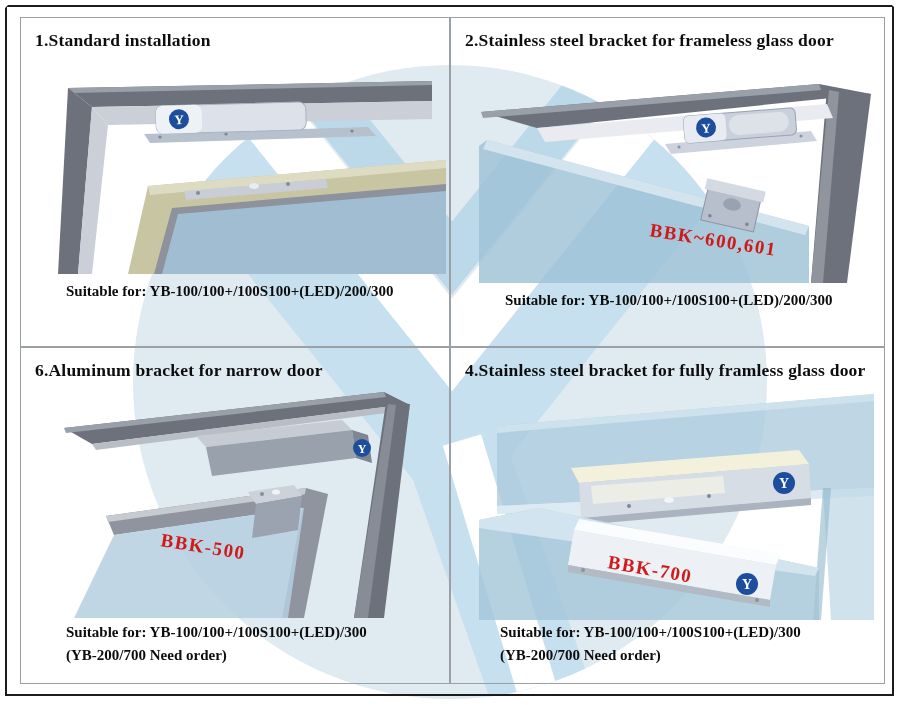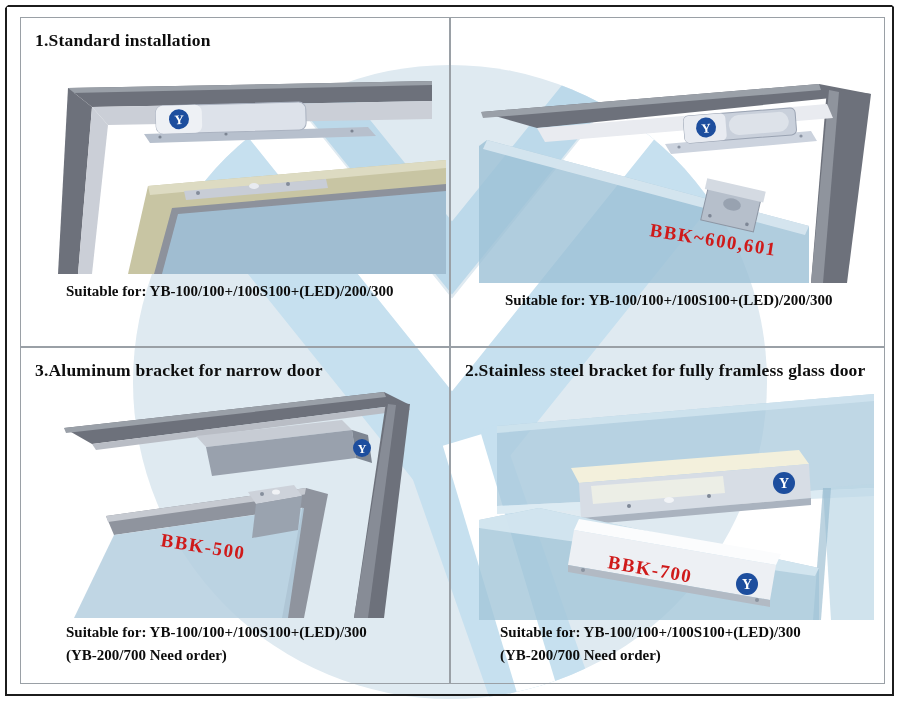--- a/index.html
+++ b/index.html
@@ -81,20 +81,21 @@
       <circle cx="142" cy="119" r="2" fill="#848c9a"></circle>
       <ellipse cx="198" cy="112" rx="5" ry="3" fill="#e8ebf0"></ellipse>
       <circle cx="232" cy="110" r="2" fill="#848c9a"></circle>
     </svg>
     <div class="suit">
       <div>Suitable for: YB-100/100+/100S100+(LED)/200/300</div>
     </div>
   </section>
 
   <section class="cell c2">
+    <h2>2.Stainless steel bracket for frameless glass door</h2>
     <svg class="fig" style="left:28px;top:60px" width="400" height="205" viewBox="0 0 400 205">
 
       <polygon points="2,34 340,6 392,16 58,50" fill="#6d717b"></polygon>
       <polygon points="2,34 340,6 342,12 4,40" fill="#9aa0a8"></polygon>
       <polygon points="348,10 392,16 368,205 332,205" fill="#6d717b"></polygon>
       <polygon points="332,205 350,12 360,14 344,205" fill="#8f949d"></polygon>
 
       <polygon points="58,50 348,26 354,40 66,64" fill="#e9ebf0"></polygon>
 
       <polygon points="186,66 332,53 338,63 192,76" fill="#ccd3de"></polygon>
@@ -123,21 +124,21 @@
       </g>
 
       <text class="model" x="170" y="158" transform="rotate(9 170 158)">BBK~600,601</text>
     </svg>
     <div class="suit">
       <div>Suitable for: YB-100/100+/100S100+(LED)/200/300</div>
     </div>
   </section>
 
   <section class="cell c3">
-    <h2>3.Aluminum bracket for narrow door</h2>
+    <h2>6.Aluminum bracket for narrow door</h2>
     <svg class="fig" style="left:33px;top:40px" width="395" height="230" viewBox="0 0 395 230">
 
       <polygon points="10,40 330,4 354,16 38,56" fill="#6d717b"></polygon>
       <polygon points="10,40 330,4 332,9 12,45" fill="#9aa0a8"></polygon>
       <polygon points="38,56 354,16 356,22 42,62" fill="#b9bdc5"></polygon>
       <polygon points="332,14 356,16 330,230 300,230" fill="#6d717b"></polygon>
       <polygon points="300,230 334,16 342,17 314,230" fill="#878c96"></polygon>
 
       <polygon points="142,48 288,32 298,42 152,59" fill="#c7ccd4"></polygon>
       <polygon points="152,59 298,42 302,70 158,88" fill="#99a1ad"></polygon>
@@ -159,21 +160,21 @@
 
       <text class="model" x="106" y="158" transform="rotate(9 106 158)">BBK-500</text>
     </svg>
     <div class="suit">
       <div>Suitable for: YB-100/100+/100S100+(LED)/300</div>
       <div>(YB-200/700 Need order)</div>
     </div>
   </section>
 
   <section class="cell c4">
-    <h2>2.Stainless steel bracket for fully framless glass door</h2>
+    <h2>4.Stainless steel bracket for fully framless glass door</h2>
     <svg class="fig" style="left:28px;top:40px" width="405" height="232" viewBox="0 0 405 232">
 
       <polygon points="18,38 395,6 395,100 18,118" fill="#a9cadc" opacity="0.75"></polygon>
       <polygon points="18,118 395,100 395,108 18,126" fill="#dcebf3"></polygon>
       <polygon points="18,38 395,6 395,13 18,45" fill="#cfe3ee" opacity="0.9"></polygon>
 
       <polygon points="344,100 395,96 395,232 352,232" fill="#bcd7e6" opacity="0.7"></polygon>
       <polygon points="344,100 352,100 342,232 334,232" fill="#8fb6cc" opacity="0.6"></polygon>
 
       <polygon points="92,80 320,62 330,76 100,95" fill="#f3f0dc"></polygon>

